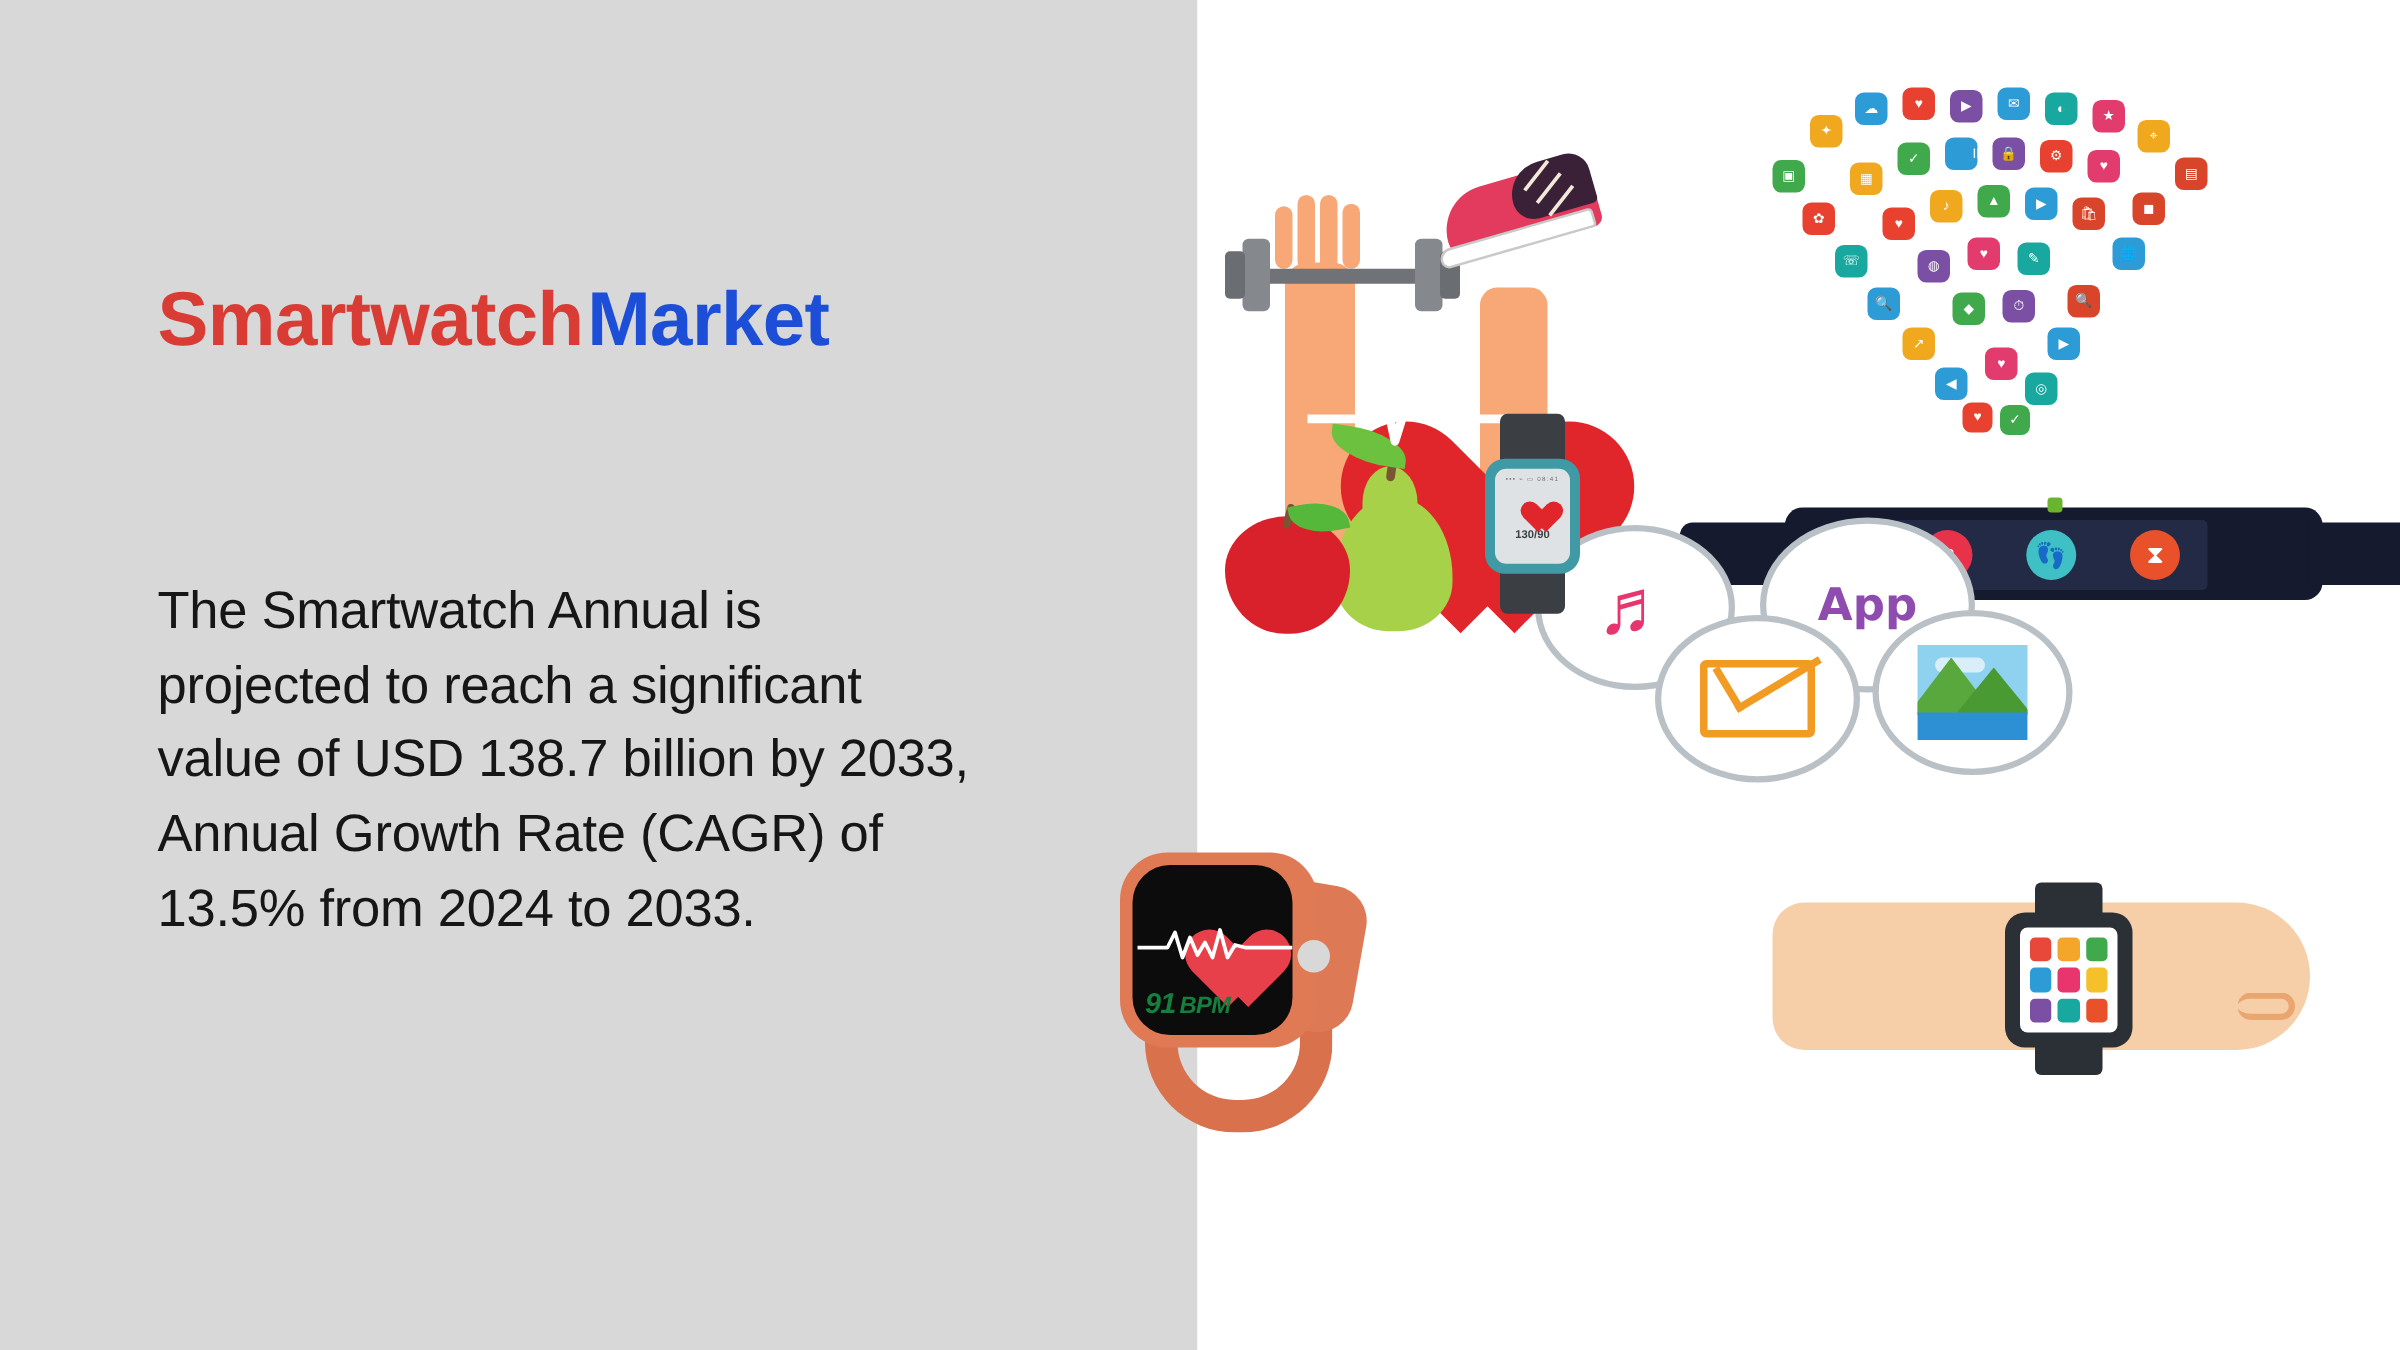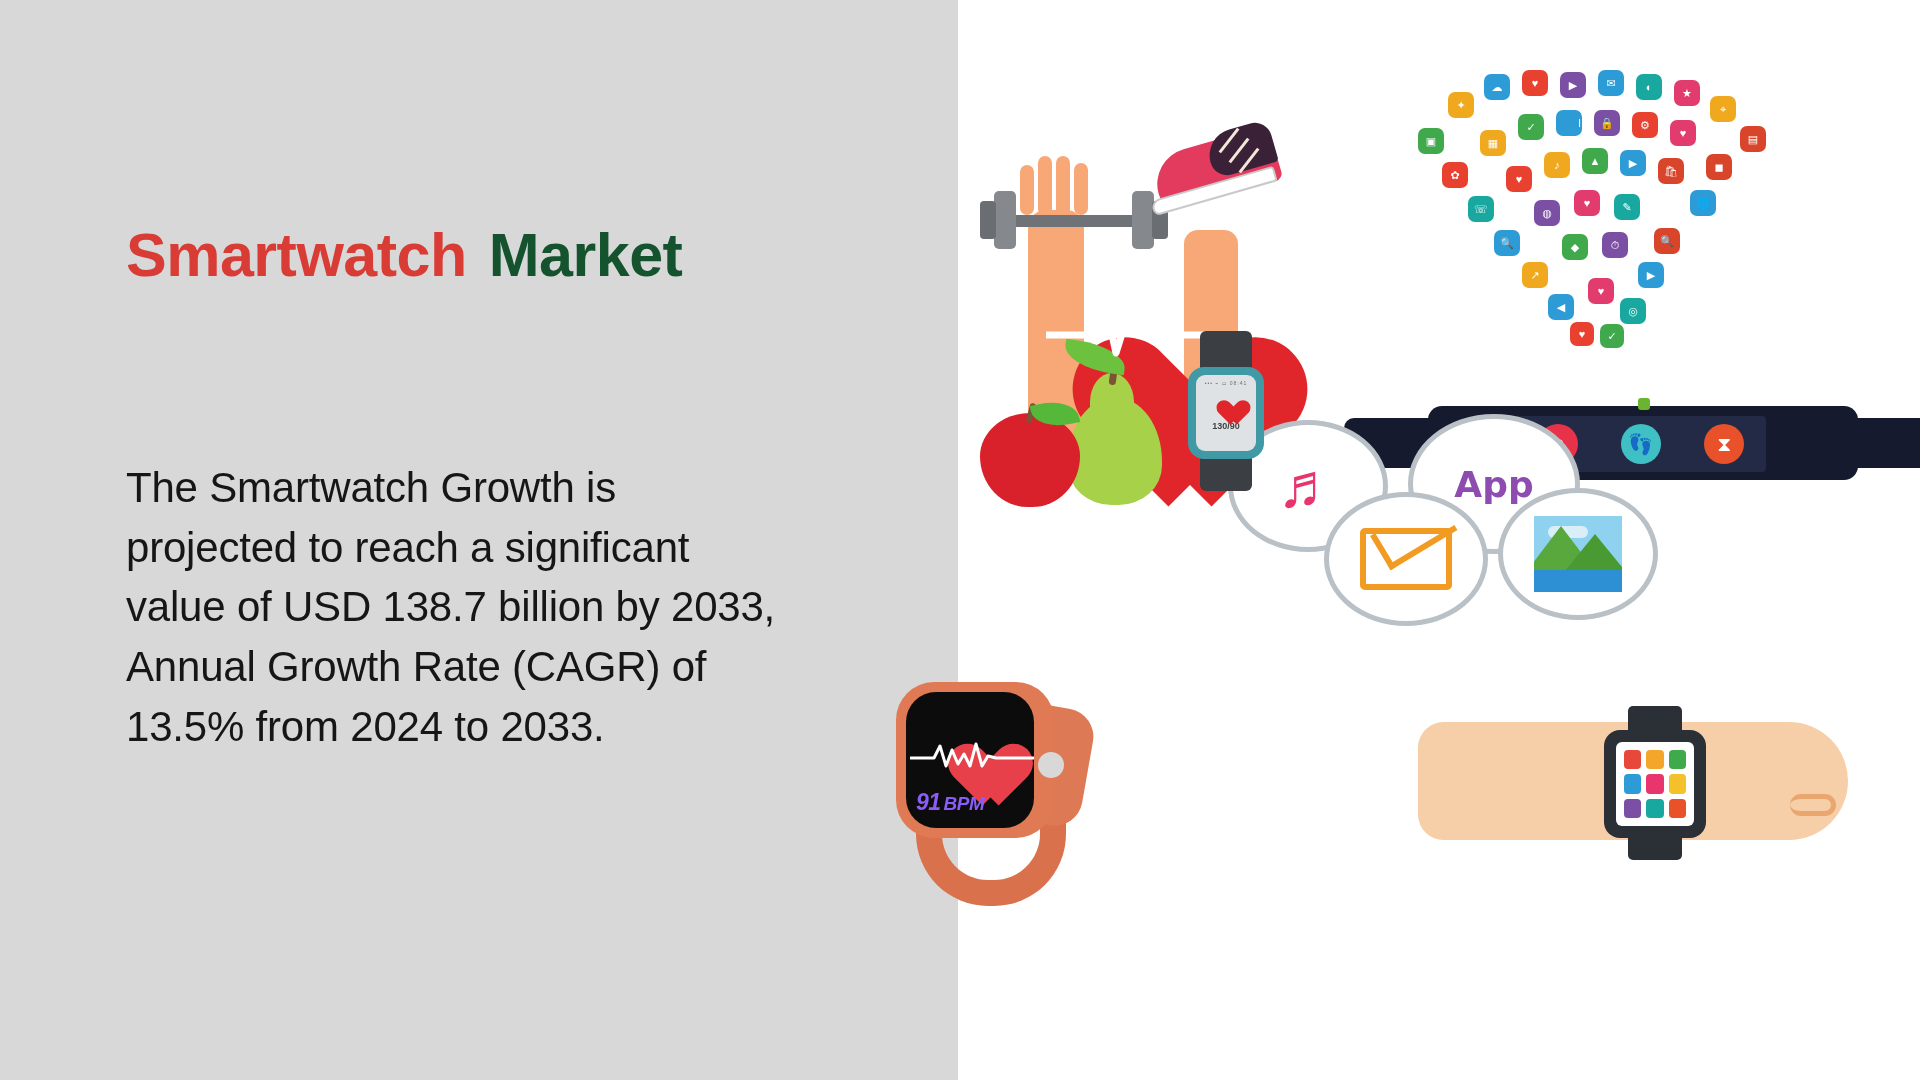--- a/index.html
+++ b/index.html
@@ -20,21 +20,21 @@
   .title{
     position:absolute;
     left:126px; top:225px;
     font-size:61px;
     font-weight:700;
     letter-spacing:-0.5px;
     white-space:nowrap;
     line-height:1;
   }
   .title .word-red{ color:#d93c35; }
-  .title .word-blue{ color:#14532d; margin-left:22px; }
+  .title .word-blue{ color:#1d4ed8; margin-left:3px; }
 
   .body-copy{
     position:absolute;
     left:126px; top:458px;
     width:800px;
     font-size:42px;
     line-height:1.42;
     color:#161616;
     font-weight:400;
     letter-spacing:-0.2px;
@@ -344,21 +344,21 @@
 
 <div id="stage">
 
   <section class="left-panel">
 
     <h1 class="title">
       <span class="word-red">Smartwatch</span><span class="word-blue">Market</span>
     </h1>
 
     <div class="body-copy">
-      <span class="ln">The Smartwatch Growth is</span>
+      <span class="ln">The Smartwatch Annual is</span>
       <span class="ln">projected to reach a significant</span>
       <span class="ln">value of USD 138.7 billion by 2033,</span>
       <span class="ln">Annual Growth Rate (CAGR) of</span>
       <span class="ln">13.5% from 2024 to 2033.</span>
     </div>
 
   </section>
 
   <section class="right-panel">
 
@@ -540,19 +540,19 @@
     <div style="position:absolute;left:158px;top:92px;width:26px;height:26px;background:#d8d8d8;border-radius:50%;"></div>
 
     <div style="position:absolute;left:26px;top:32px;width:128px;height:136px;background:#0c0c0c;border-radius:30px;overflow:hidden;">
       <div style="position:absolute;left:26px;top:26px;width:78px;height:66px;">
         <span style="position:absolute;left:39px;top:0;width:39px;height:60px;background:#e8404a;border-radius:22px 22px 0 0;transform:rotate(45deg);transform-origin:0 100%;"></span>
         <span style="position:absolute;left:39px;top:0;width:39px;height:60px;background:#e8404a;border-radius:22px 22px 0 0;transform:rotate(-45deg);transform-origin:100% 100%;"></span>
       </div>
       <svg style="position:absolute;left:4px;top:44px;" width="124" height="40" viewBox="0 0 124 40">
         <polyline points="0,22 24,22 30,10 36,30 42,14 48,28 54,18 60,30 66,8 72,30 78,20 86,22 124,22" fill="none" stroke="#ffffff" stroke-width="3" stroke-linejoin="round" stroke-linecap="round"></polyline>
       </svg>
-      <div style="position:absolute;left:10px;bottom:12px;color:#8b5cf6;font-size:23px;font-style:italic;font-weight:700;letter-spacing:-0.5px;">
+      <div style="position:absolute;left:10px;bottom:12px;color:#15803d;font-size:23px;font-style:italic;font-weight:700;letter-spacing:-0.5px;">
         <span>91</span><span style="font-size:19px;margin-left:3px;">BPM</span>
       </div>
     </div>
   </div>
 
 </div>
 
 </body></html>

